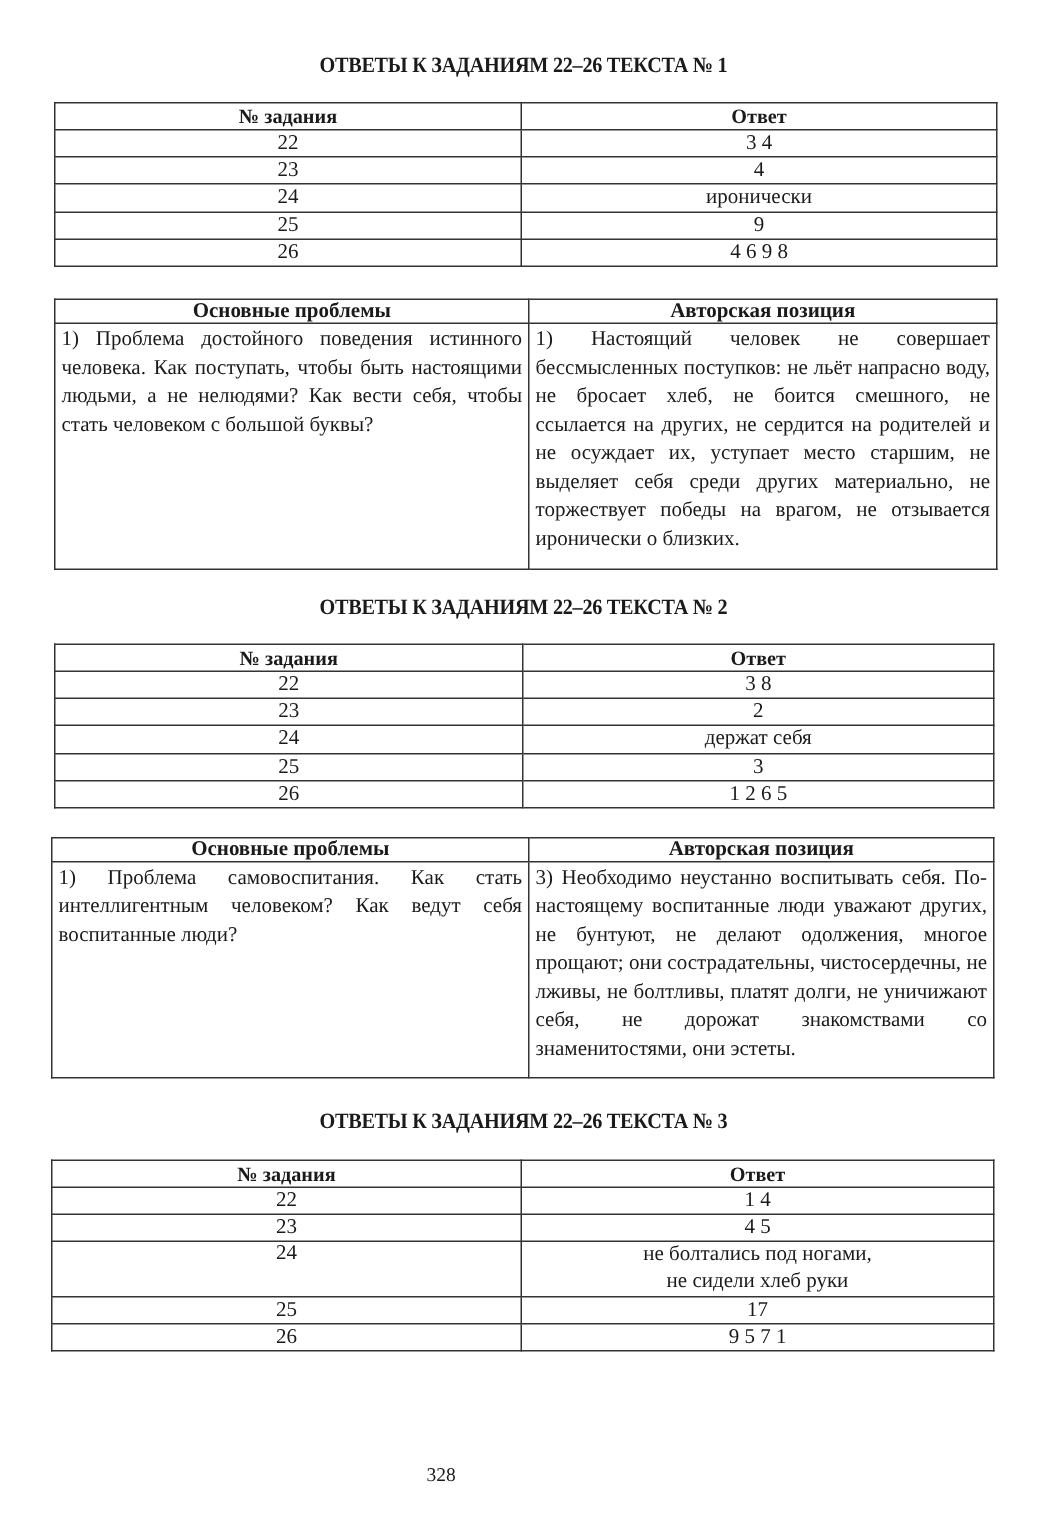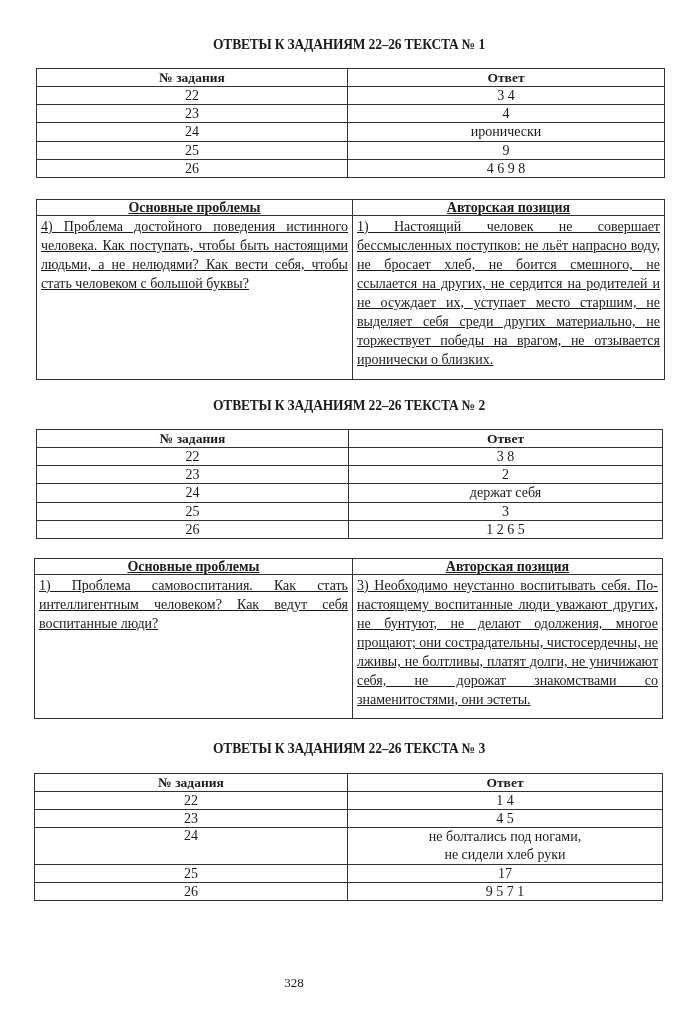--- a/index.html
+++ b/index.html
@@ -19,21 +19,21 @@
   table.ans td, table.ans th {
     border: 1.3px solid #333; padding: 0; text-align: center; height: 17px; margin-left: 33px;
   }
   table.ans th { font-weight: bold; font-size: 13.5px; }
   table.ans td.txt { letter-spacing: 0; line-height: 18px; }
   table.ans td.tall { vertical-align: top; }
   table.prob {
     position: absolute; border-collapse: collapse; table-layout: fixed;
     font-size: 14px; line-height: 19px;
   }
-  table.prob th, table.prob td { border: 1.3px solid #333; text-decoration: underline; }
+  table.prob th, table.prob td { border: 1.3px solid #333; }
   table.prob th { font-weight: bold; font-size: 14px; height: 15px; line-height: 15px; padding: 0; }
   table.prob td {
     vertical-align: top; text-align: justify; padding: 1px 4px 0 4px;
     hyphens: manual;
   }
   .page-num {
     position: absolute; top: 975px; left: 0; width: 588px; text-align: center;
     font-size: 13px;
   }
 </style>
@@ -79,21 +79,21 @@
   <colgroup>
       <col style="width:316px">
       <col style="width:312px">
     </colgroup>
   <tbody>
       <tr>
     <th>Основные проблемы</th>
     <th>Авторская позиция</th>
   </tr>
   <tr style="height:164px;">
-    <td>4) Проблема достойного поведения истинного человека. Как поступать, чтобы быть настоящими людьми, а не нелюдями? Как вести себя, чтобы стать человеком с большой буквы?</td>
+    <td>1) Проблема достойного поведения истинного человека. Как поступать, чтобы быть настоящими людьми, а не нелюдями? Как вести себя, чтобы стать человеком с большой буквы?</td>
     <td>1) Настоящий человек не совершает бессмысленных поступков: не льёт напрасно воду, не бросает хлеб, не боится смешного, не ссылается на других, не сердится на родителей и не осуждает их, уступает место старшим, не выделяет себя среди других материально, не торжествует победы на врагом, не отзывается иронически о близких.</td>
   </tr>
 </tbody>
   </table>
 
 <div class="section-title" style="top:397px;">ОТВЕТЫ К ЗАДАНИЯМ 22–26 ТЕКСТА № 2</div>
 
 <table class="ans" style="left:36px; top:429px; width:626px;">
   <colgroup>
       <col style="width:312px">

